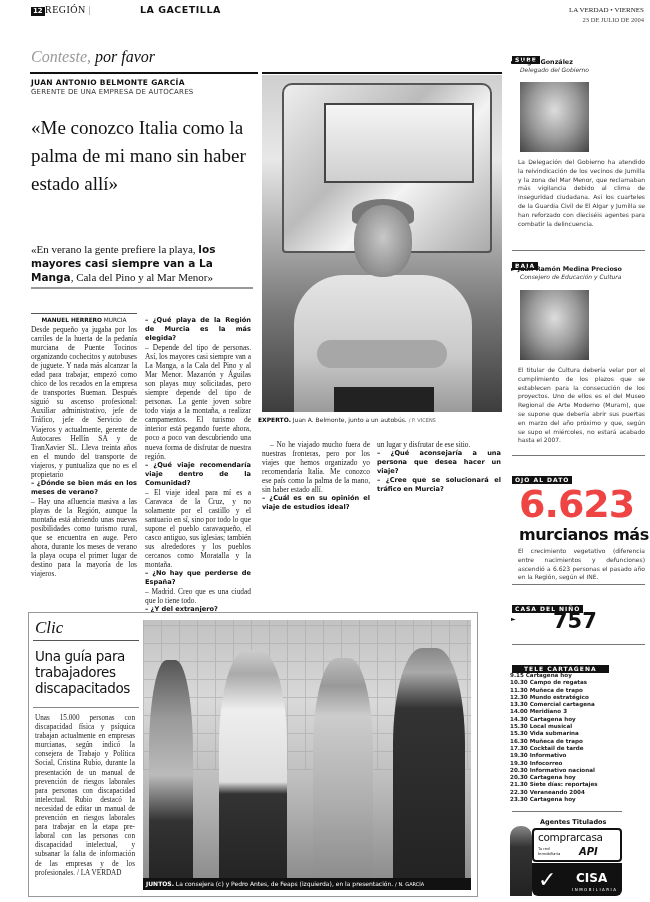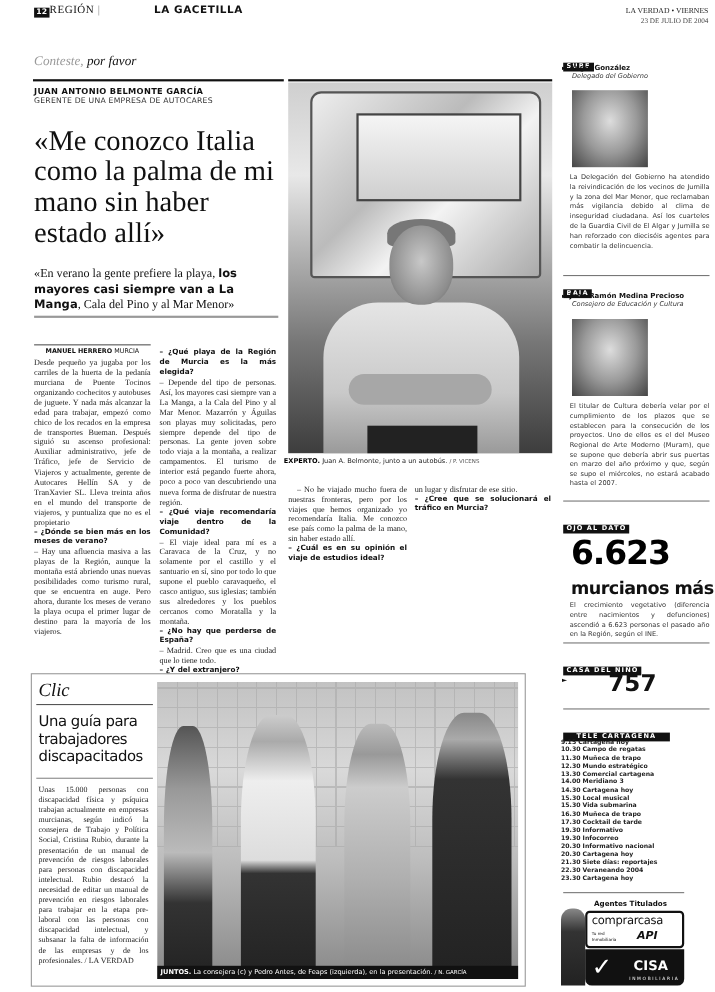--- a/index.html
+++ b/index.html
@@ -7,28 +7,28 @@
   .abs { position: absolute; }
 
   
   .pagenum { left: 31px; top: 7px; background: #111; color: #fff; font-size: 7px; font-weight: bold; padding: 0 2px; line-height: 9px; font-family: "DejaVu Sans", sans-serif; }
   .section { left: 45px; top: 4px; font-size: 10px; font-family: "Liberation Serif", serif; letter-spacing: 0.5px; }
   .gacetilla { left: 140px; top: 4px; font-size: 9.5px; font-weight: bold; font-family: "DejaVu Sans", sans-serif; letter-spacing: 0.5px; }
   .paper { right: 6px; top: 5px; text-align: right; font-family: "Liberation Serif", serif; font-size: 7px; line-height: 10px; color: #222; }
   .paper .date { font-size: 6.5px; color: #444; }
 
   
-  .contest { left: 31px; top: 48px; font-size: 12px; font-style: italic; font-family: "Liberation Serif", serif; }
+  .contest { left: 31px; top: 48px; font-size: 16px; font-style: italic; font-family: "Liberation Serif", serif; }
   .contest .g { color: #999; }
   .contest-rule { left: 30px; top: 72px; width: 228px; height: 1.5px; background: #111; }
   .photo-rule { left: 262px; top: 72px; width: 240px; height: 1.5px; background: #111; }
 
   .person { left: 31px; top: 78px; font-family: "DejaVu Sans", sans-serif; font-size: 7.5px; font-weight: bold; letter-spacing: 0.3px; }
   .role { left: 31px; top: 88px; font-family: "DejaVu Sans", sans-serif; font-size: 7px; color: #333; letter-spacing: 0.2px; }
-  .headline { left: 31px; top: 114px; width: 228px; font-family: "Liberation Serif", serif; font-size: 26px; line-height: 28px; color: #111; }
+  .headline { left: 31px; top: 114px; width: 228px; font-family: "Liberation Serif", serif; font-size: 19px; line-height: 28px; color: #111; }
   .subhead { left: 31px; top: 242px; width: 222px; font-family: "Liberation Serif", serif; font-size: 11px; line-height: 14px; border-bottom: 2px solid #999; padding-bottom: 3px; }
   .subhead b { font-family: "DejaVu Sans", sans-serif; font-size: 10.5px; }
 
   
   .mainphoto { left: 262px; top: 75px; width: 240px; height: 337px; background: linear-gradient(180deg,#cfcfcf 0%,#e8e8e8 25%,#b5b5b5 45%,#777 70%,#3d3d3d 100%); overflow: hidden; }
   .bus { position: absolute; left: 20px; top: 8px; width: 210px; height: 170px; background: linear-gradient(135deg,#eee 0%,#bbb 40%,#f3f3f3 60%,#aaa 100%); border: 2px solid #555; border-radius: 10px 10px 4px 4px; }
   .bus-window { position: absolute; left: 40px; top: 18px; width: 150px; height: 80px; background: linear-gradient(180deg,#f5f5f5,#cfcfcf); border: 2px solid #444; }
   .man-head { position: absolute; left: 92px; top: 130px; width: 58px; height: 72px; background: radial-gradient(ellipse at 50% 45%,#c8c8c8 0%,#8c8c8c 70%,#555 100%); border-radius: 48% 48% 45% 45%; }
   .man-hair { position: absolute; left: 90px; top: 124px; width: 62px; height: 26px; background: #777; border-radius: 50% 50% 20% 20%; }
   .man-body { position: absolute; left: 32px; top: 200px; width: 178px; height: 137px; background: linear-gradient(180deg,#e5e5e5 0%,#c9c9c9 60%,#9a9a9a 100%); border-radius: 50px 50px 0 0; }
@@ -51,21 +51,21 @@
 
   
   .tag { background: #111; color: #fff; font-family: "DejaVu Sans", sans-serif; font-weight: bold; font-size: 6px; letter-spacing: 1px; padding: 0 3px; line-height: 8px; display: inline-block; }
   .side-name { font-family: "DejaVu Sans", sans-serif; font-weight: bold; font-size: 6.4px; }
   .side-role { font-family: "DejaVu Sans", sans-serif; font-style: italic; font-size: 6px; color: #333; padding-left: 9px; }
   .arrow { font-size: 6px; margin-right: 2px; }
   .side-text { font-family: "DejaVu Sans", sans-serif; font-size: 6px; line-height: 8.8px; color: #333; text-align: justify; }
   .side-photo { background: radial-gradient(ellipse at 50% 40%,#ddd 0%,#999 50%,#444 100%); }
   .side-rule { height: 1px; background: #777; }
 
-  .big-num { left: 519px; top: 484px; font-family: "DejaVu Sans", sans-serif; font-weight: bold; font-size: 30px; color: #000000; letter-spacing: -1px; line-height: 40px; }
+  .big-num { left: 519px; top: 484px; font-family: "DejaVu Sans", sans-serif; font-weight: bold; font-size: 38px; color: #ef4444; letter-spacing: -1px; line-height: 40px; }
   .murcianos { left: 519px; top: 525px; font-family: "DejaVu Sans", sans-serif; font-weight: bold; font-size: 16px; color: #111; letter-spacing: -0.5px; }
   .num757 { left: 553px; top: 609px; font-family: "DejaVu Sans", sans-serif; font-weight: bold; font-size: 21px; }
   .tele-list { left: 510px; top: 672px; width: 135px; font-family: "DejaVu Sans", sans-serif; font-size: 5.6px; line-height: 7.3px; color: #222; font-weight: bold; }
   .tele-list li { list-style: none; white-space: nowrap; }
 
   .ad { left: 510px; top: 818px; width: 112px; height: 78px; background: #fff; }
   .ad-man { position: absolute; left: 0; top: 8px; width: 22px; height: 70px; background: linear-gradient(180deg,#888 0%,#333 30%,#222 100%); border-radius: 10px 10px 0 0; }
   .ad-title { position: absolute; left: 30px; top: 0; font-family: "DejaVu Sans", sans-serif; font-weight: bold; font-size: 6.5px; }
   .ad-box { position: absolute; left: 22px; top: 10px; width: 90px; height: 34px; border: 2px solid #111; border-radius: 4px; background: #fff; }
   .ad-brand { position: absolute; left: 4px; top: 1px; font-family: "DejaVu Sans", sans-serif; font-size: 10.5px; letter-spacing: -0.3px; }
@@ -150,20 +150,21 @@
   <span class="q">– ¿Y del extranjero?</span>
 </div>
 
 <div class="abs col c3">
   <p style="text-indent:8px">– No he viajado mucho fuera de nuestras fronteras, pero por los viajes que hemos organizado yo recomendaría Italia. Me conozco ese país como la palma de la mano, sin haber estado allí.</p>
   <span class="q">– ¿Cuál es en su opinión el viaje de estudios ideal?</span>
 </div>
 
 <div class="abs col c4">
   <p>un lugar y disfrutar de ese sitio.</p>
+  <span class="q">– ¿Qué aconsejaría a una persona que desea hacer un viaje?</span>
   <span class="q">– ¿Cree que se solucionará el tráfico en Murcia?</span>
 </div>
 
 <div class="abs" style="left:512px; top:47px;">
   <span class="tag">SUBE</span>
 </div>
 <div class="abs" style="left:511px; top:58px; width:135px;">
   <div class="side-name"><span class="arrow">►</span><span>Ángel González</span></div>
   <div class="side-role">Delegado del Gobierno</div>
 </div>

